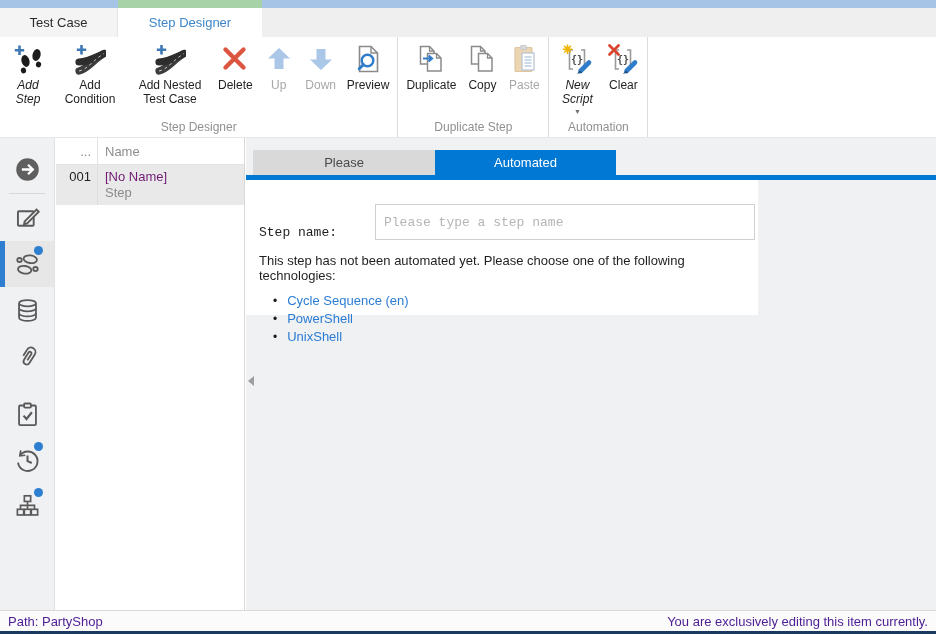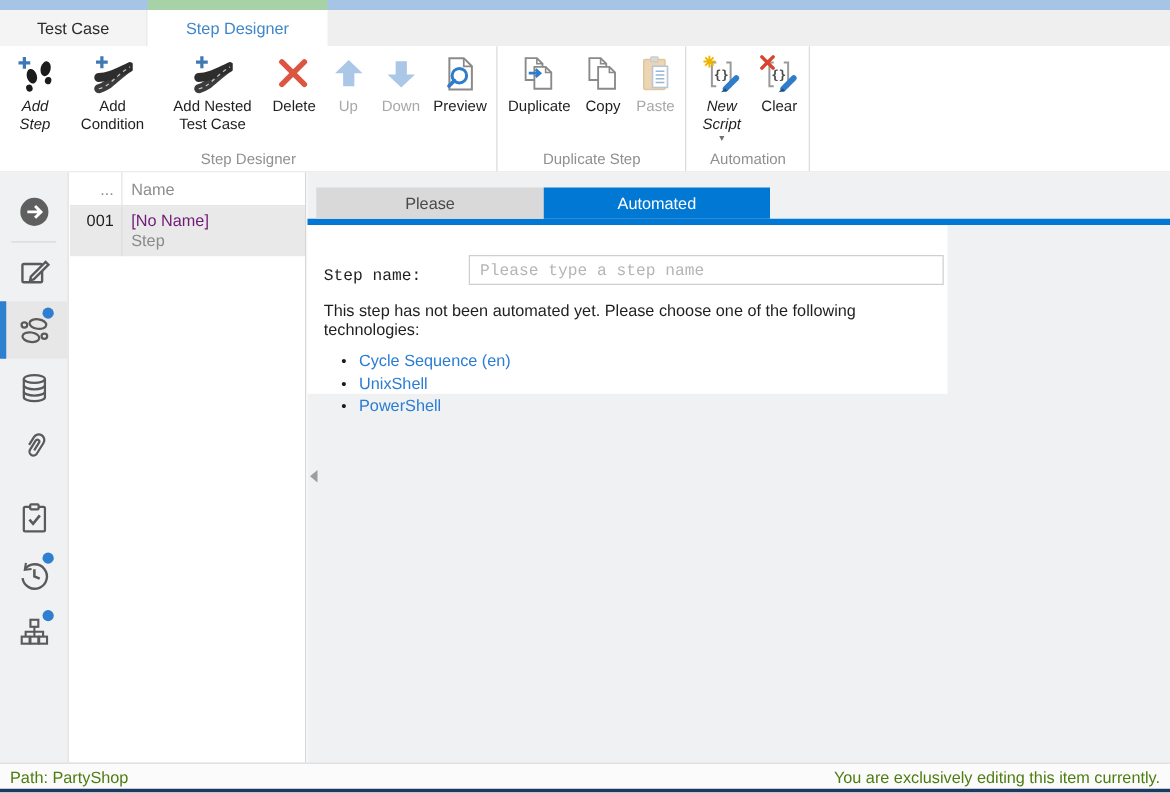--- a/index.html
+++ b/index.html
@@ -55,36 +55,36 @@
   
   .content { position:absolute; left:246px; top:0; right:0; bottom:0; background:#eff1f3; }
   .ed-tabs { display:flex; padding-left:7px; margin-top:12px; height:25px; }
   .ed-tab { width:182px; background:#d9d9d9; color:#4a4a4a; font-size:13px;
             display:flex; align-items:center; justify-content:center; cursor:default; }
   .ed-tab.active { width:181px; background:#0078d4; color:#ffffff; }
   .blue-line { height:5px; background:#0078d4; }
   .white-block { width:512px; height:135px; background:#ffffff; position:relative; }
   .form-row { display:flex; align-items:flex-end; padding:24px 0 0 13px;font-family:Liberation Mono, monospace; }
   .form-label { font-size:13px; color:#1f1f1f; width:116px; flex:none; }
-  input.step-name { width:380px; height:24px; border:1px solid #cfcfcf; background:#fff;
+  input.step-name { width:380px; height:36px; border:1px solid #cfcfcf; background:#fff;
                     font-size:13px; padding:0 8px; color:#333; font-family:inherit; outline:none; }
   input.step-name::placeholder { color:#b5b5b5; }
   .message { font-size:13px; color:#1f1f1f; margin:13px 13px 0 13px; }
   ul.tech { margin:9px 0 0 27px; padding:0; list-style:none; }
   ul.tech li { font-size:13px; line-height:17px; }
   ul.tech li .dot { color:#1a1a1a; margin-right:10px; font-size:12px; }
   ul.tech li .lnk { color:#2b7cd3; cursor:pointer; }
   .collapse-handle { position:absolute; left:2px; top:238px; width:0; height:0;
                      border-top:5px solid transparent; border-bottom:5px solid transparent;
                      border-right:6px solid #9e9e9e; cursor:pointer; }
   
   .status-bar { position:absolute; bottom:0; left:0; right:0; height:24px; background:#fbfbfb;
                 border-top:1px solid #d9d9d9; border-bottom:3px solid #1b3a5f;
                 display:flex; align-items:center; justify-content:space-between;
-                padding:0 8px; font-size:13px; color:#4d7c0f; }
+                padding:0 8px; font-size:13px; color:#4c1d95; }
 </style>
 </head>
 <body>
 
 <div class="top-strip">
   <div class="green-seg"></div>
 </div>
 
 <div class="tab-row">
   <div class="doc-tab">Test Case</div>
@@ -323,22 +323,22 @@
     <div class="blue-line"></div>
 
     <div class="white-block">
       <div class="form-row">
         <div class="form-label">Step name:</div>
         <input class="step-name" type="text" placeholder="Please type a step name" style="">
       </div>
       <div class="message">This step has not been automated yet. Please choose one of the following technologies:</div>
       <ul class="tech">
         <li><span class="dot">•</span><span class="lnk">Cycle Sequence (en)</span></li>
+        <li><span class="dot">•</span><span class="lnk">PowerShell</span></li>
         <li><span class="dot">•</span><span class="lnk">UnixShell</span></li>
-        <li><span class="dot">•</span><span class="lnk">PowerShell</span></li>
       </ul>
     </div>
 
     <div class="collapse-handle"></div>
   </div>
 </div>
 
 <div class="status-bar">
   <span>Path: PartyShop</span>
   <span>You are exclusively editing this item currently.</span>

